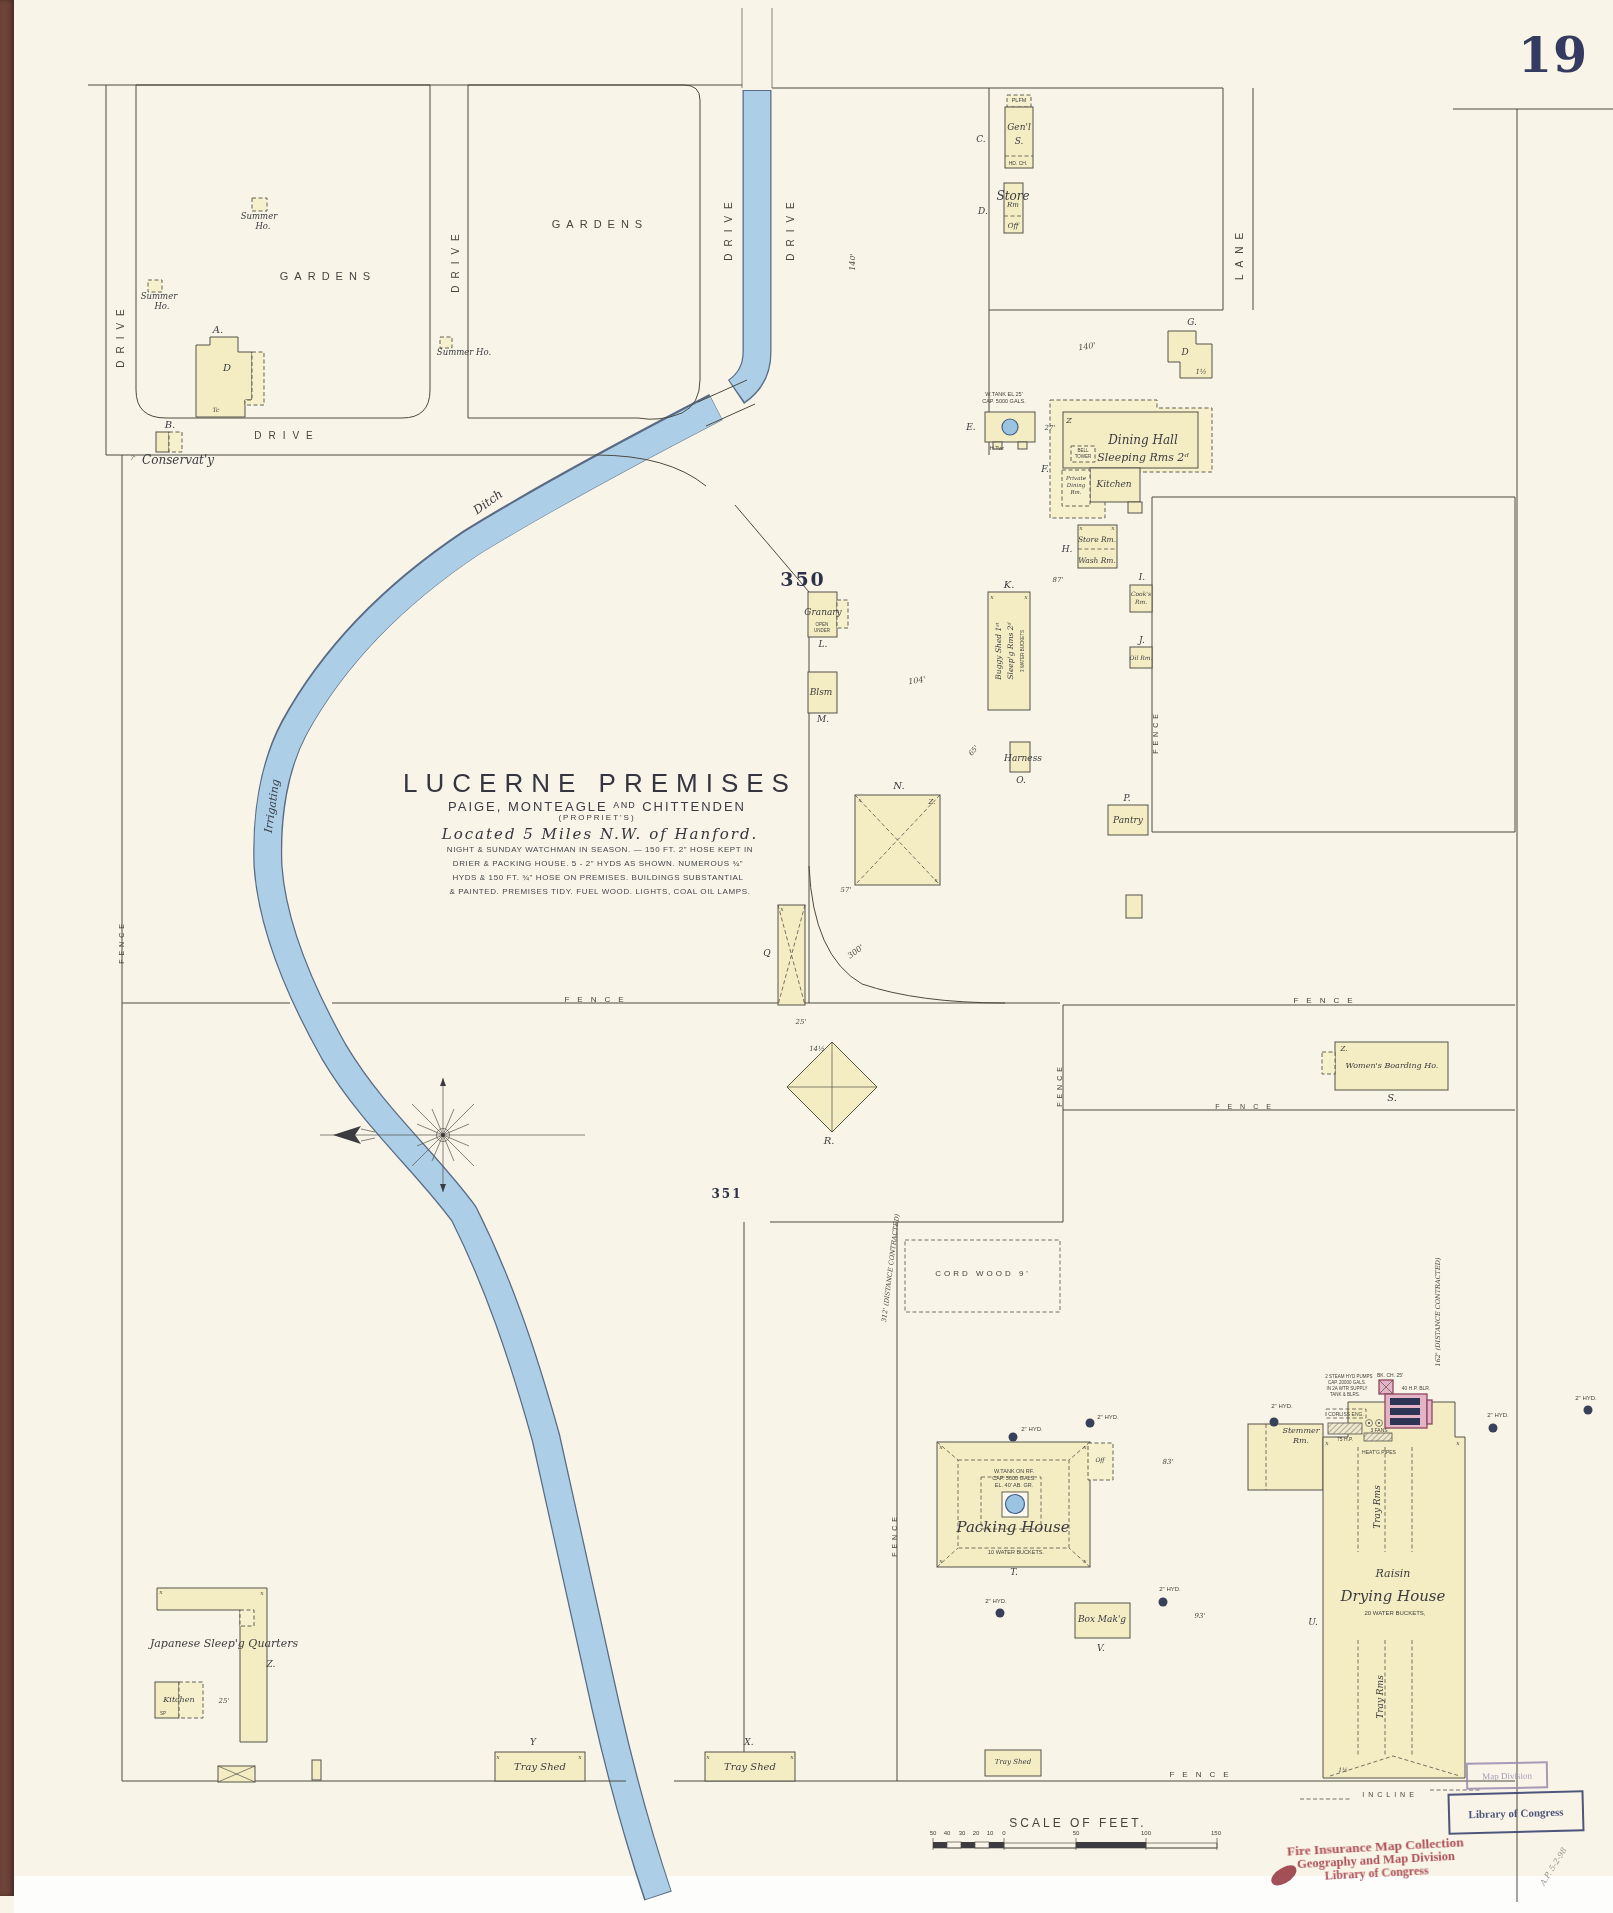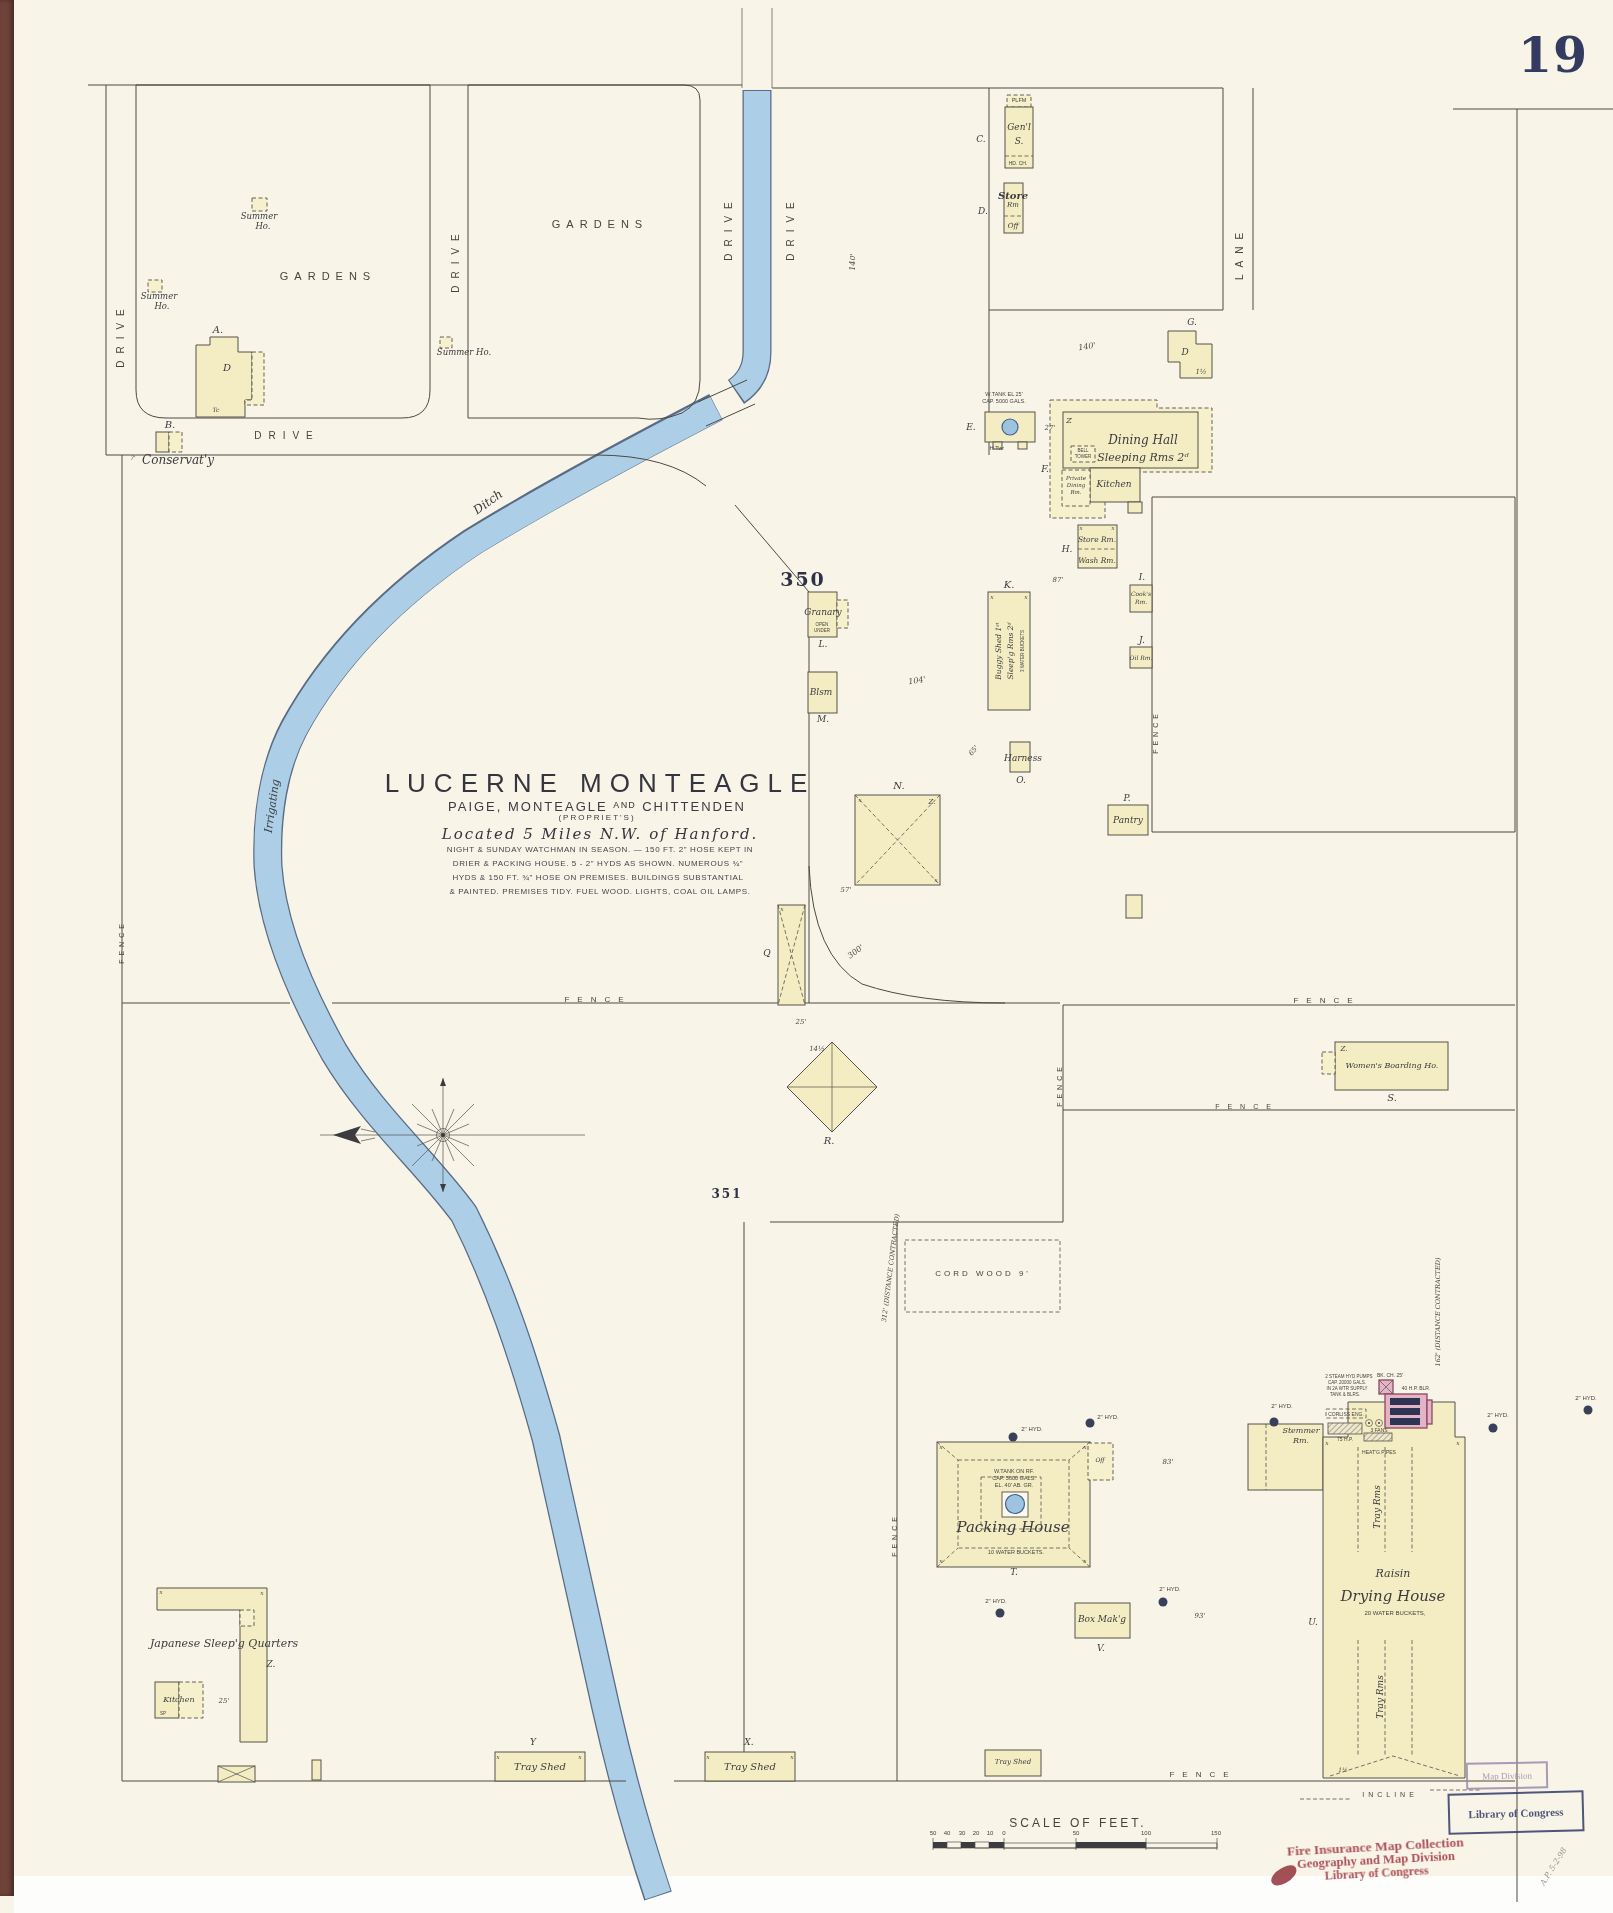--- a/index.html
+++ b/index.html
@@ -234,21 +234,21 @@
       <span class="lbl script" style="left: 488px; top: 502px; font-size: 12px; transform: translate(-50%, -50%) rotate(-36deg);">Ditch</span>
       <span class="lbl script" style="left: 272px; top: 806px; font-size: 11px; transform: translate(-50%, -50%) rotate(-82deg);">Irrigating</span>
       <span class="lbl blocknum" style="left: 803px; top: 538px; font-size: 19px; transform: translate(-50%, -50%) rotate(0deg); margin-top: 41px;">350</span>
       <span class="lbl blocknum" style="left: 727px; top: 1194px; font-size: 12px; transform: translate(-50%, -50%) rotate(0deg);">351</span>
       <span class="lbl script" style="left: 981px; top: 139px; font-size: 9px; transform: translate(-50%, -50%) rotate(0deg);">C.</span>
       <span class="lbl tinycap" style="left: 1019px; top: 101px; font-size: 5.5px; transform: translate(-50%, -50%) rotate(0deg);">PLFM</span>
       <span class="lbl script" style="left: 1019px; top: 127px; font-size: 9px; transform: translate(-50%, -50%) rotate(0deg);">Gen'l</span>
       <span class="lbl script" style="left: 1019px; top: 141px; font-size: 9px; transform: translate(-50%, -50%) rotate(0deg);">S.</span>
       <span class="lbl tinycap" style="left: 1018px; top: 163px; font-size: 5px; transform: translate(-50%, -50%) rotate(0deg);">HD. CH.</span>
       <span class="lbl script" style="left: 983px; top: 211px; font-size: 9px; transform: translate(-50%, -50%) rotate(0deg);">D.</span>
-      <span class="lbl script" style="left: 1013px; top: 196px; font-size: 10px; transform: translate(-50%, -50%) rotate(0deg); font-weight: bold;">Store</span>
+      <span class="lbl script" style="left: 1013px; top: 196px; font-size: 12px; transform: translate(-50%, -50%) rotate(0deg);">Store</span>
       <span class="lbl script" style="left: 1013px; top: 205px; font-size: 7px; transform: translate(-50%, -50%) rotate(0deg);">Rm</span>
       <span class="lbl script" style="left: 1013px; top: 226px; font-size: 7px; transform: translate(-50%, -50%) rotate(0deg);">Off</span>
       <span class="lbl dim" style="left: 853px; top: 262px; font-size: 8px; transform: translate(-50%, -50%) rotate(-90deg);">140'</span>
       <span class="lbl dim" style="left: 1087px; top: 347px; font-size: 8px; transform: translate(-50%, -50%) rotate(-8deg);">140'</span>
       <span class="lbl script" style="left: 1192px; top: 322px; font-size: 9px; transform: translate(-50%, -50%) rotate(0deg);">G.</span>
       <span class="lbl script" style="left: 1185px; top: 352px; font-size: 9px; transform: translate(-50%, -50%) rotate(0deg);">D</span>
       <span class="lbl dim" style="left: 1201px; top: 372px; font-size: 7px; transform: translate(-50%, -50%) rotate(0deg);">1½</span>
       <span class="lbl tinycap" style="left: 1004px; top: 395px; font-size: 5.5px; transform: translate(-50%, -50%) rotate(0deg);">W.TANK EL 25'</span>
       <span class="lbl tinycap" style="left: 1004px; top: 402px; font-size: 5.5px; transform: translate(-50%, -50%) rotate(0deg);">CAP. 5000 GALS.</span>
       <span class="lbl script" style="left: 971px; top: 427px; font-size: 9px; transform: translate(-50%, -50%) rotate(0deg);">E.</span>
@@ -353,21 +353,21 @@
       <span class="lbl tinycap" style="left: 1395px; top: 1613px; font-size: 6px; transform: translate(-50%, -50%) rotate(0deg);">20 WATER BUCKETS,</span>
       <span class="lbl script" style="left: 1313px; top: 1622px; font-size: 9px; transform: translate(-50%, -50%) rotate(0deg);">U.</span>
       <span class="lbl script" style="left: 1377px; top: 1507px; font-size: 9px; transform: translate(-50%, -50%) rotate(-90deg);">Tray Rms</span>
       <span class="lbl script" style="left: 1380px; top: 1697px; font-size: 9px; transform: translate(-50%, -50%) rotate(-90deg);">Tray Rms</span>
       <span class="lbl dim" style="left: 1200px; top: 1616px; font-size: 7px; transform: translate(-50%, -50%) rotate(0deg);">93'</span>
       <span class="lbl dim" style="left: 1168px; top: 1430px; font-size: 7px; transform: translate(-50%, -50%) rotate(0deg); margin-top: 32px;">83'</span>
       <span class="lbl script" style="left: 1102px; top: 1619px; font-size: 9px; transform: translate(-50%, -50%) rotate(0deg);">Box Mak'g</span>
       <span class="lbl script" style="left: 1101px; top: 1648px; font-size: 9px; transform: translate(-50%, -50%) rotate(0deg);">V.</span>
       <span class="lbl dim" style="left: 1343px; top: 1770px; font-size: 6px; transform: translate(-50%, -50%) rotate(0deg);">1½</span>
       <span class="lbl dim" style="left: 133px; top: 458px; font-size: 6px; transform: translate(-50%, -50%) rotate(0deg);">7'</span>
-      <span class="lbl vtitle" style="left: 600px; top: 783px; font-size: 26px; transform: translate(-50%, -50%) rotate(0deg);">LUCERNE  MONTEAGLE</span>
+      <span class="lbl vtitle" style="left: 600px; top: 783px; font-size: 26px; transform: translate(-50%, -50%) rotate(0deg);">LUCERNE  PREMISES</span>
       <span class="lbl vsub" style="left: 597px; top: 806px; font-size: 13px; transform: translate(-50%, -50%) rotate(0deg);">PAIGE, MONTEAGLE ᴬᴺᴰ CHITTENDEN</span>
       <span class="lbl vsub" style="left: 597px; top: 818px; font-size: 8px; transform: translate(-50%, -50%) rotate(0deg);">(PROPRIET'S)</span>
       <span class="lbl vloc" style="left: 600px; top: 834px; font-size: 15px; transform: translate(-50%, -50%) rotate(0deg);">Located 5 Miles N.W. of Hanford.</span>
       <span class="lbl vnote" style="left: 600px; top: 850px; font-size: 8px; transform: translate(-50%, -50%) rotate(0deg);">NIGHT &amp; SUNDAY WATCHMAN IN SEASON. — 150 FT. 2" HOSE KEPT IN</span>
       <span class="lbl vnote" style="left: 598px; top: 864px; font-size: 8px; transform: translate(-50%, -50%) rotate(0deg);">DRIER &amp; PACKING HOUSE.  5 - 2" HYDS AS SHOWN.  NUMEROUS ¾"</span>
       <span class="lbl vnote" style="left: 598px; top: 878px; font-size: 8px; transform: translate(-50%, -50%) rotate(0deg);">HYDS &amp; 150 FT. ¾" HOSE ON PREMISES.  BUILDINGS SUBSTANTIAL</span>
       <span class="lbl vnote" style="left: 600px; top: 892px; font-size: 8px; transform: translate(-50%, -50%) rotate(0deg);">&amp; PAINTED.  PREMISES TIDY.  FUEL WOOD.  LIGHTS, COAL OIL LAMPS.</span>
       <span class="lbl caps ls3" style="left: 1078px; top: 1823px; font-size: 12px; transform: translate(-50%, -50%) rotate(0deg);">SCALE OF FEET.</span>
       <span class="lbl tinycap" style="left: 933px; top: 1833px; font-size: 6px; transform: translate(-50%, -50%) rotate(0deg);">50</span>
       <span class="lbl tinycap" style="left: 947px; top: 1833px; font-size: 6px; transform: translate(-50%, -50%) rotate(0deg);">40</span>

